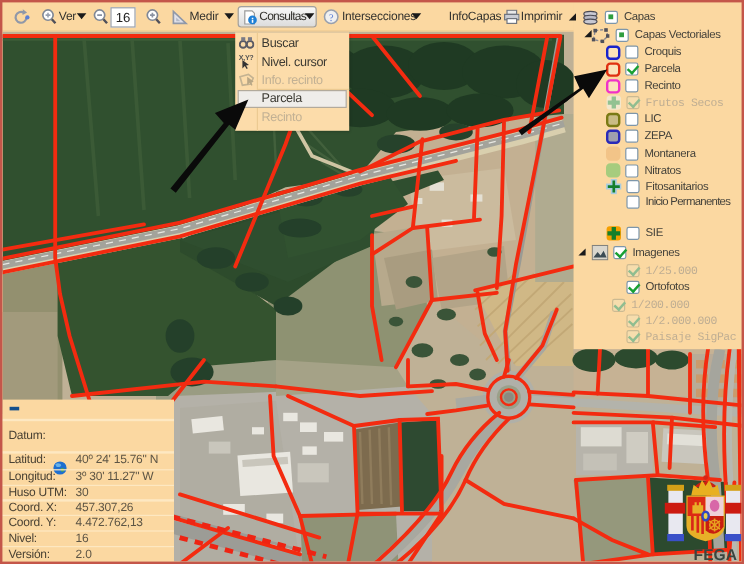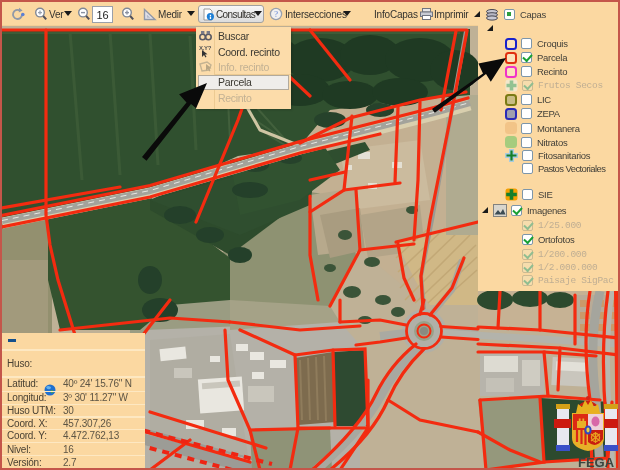--- a/index.html
+++ b/index.html
@@ -388,20 +388,32 @@
 <div class="prow" style="left:7px; top:6px">
 <svg width="14" height="14" viewBox="0 0 14 14">
         <ellipse cx="7" cy="3.6" rx="5.5" ry="2.1" fill="#c8c8d2" stroke="#4a4a55" stroke-width="1"></ellipse>
         <ellipse cx="7" cy="6.8" rx="5.5" ry="2.1" fill="#b8b8c4" stroke="#4a4a55" stroke-width="1"></ellipse>
         <ellipse cx="7" cy="10" rx="5.5" ry="2.1" fill="#c8c8d2" stroke="#4a4a55" stroke-width="1"></ellipse>
       </svg>
 <span class="cb green" style="margin-left:5px"></span>
       <span class="ptxt">Capas</span>
 </div>
 <div class="exp" style="left:9px; top:23px"></div>
+<div class="prow" style="left:15px; top:20.5px">
+<svg width="15" height="13" viewBox="0 0 15 13">
+        <polygon points="3,2.5 12,1.5 13.5,7 9,11.5 1.5,10" fill="none" stroke="#8a8a92" stroke-width="1.2" stroke-dasharray="2.5 1.6"></polygon>
+        <rect x="1.5" y="1" width="3" height="3" fill="#50505a"></rect>
+        <rect x="10.5" y="0.5" width="3" height="3" fill="#50505a"></rect>
+        <rect x="12" y="5.5" width="3" height="3" fill="#50505a"></rect>
+        <rect x="7.5" y="10" width="3" height="3" fill="#50505a"></rect>
+        <rect x="0" y="8.5" width="3" height="3" fill="#50505a"></rect>
+      </svg>
+<span class="cb green" style="margin-left:5px"></span>
+      <span class="ptxt">Capas Vectoriales</span>
+</div>
 <div class="prow" style="left:27px; top:35px">
       <span class="leg" style="border-color:#1822cc"></span>
       <span class="cb" style="margin-left:4px"></span>
       <span class="ptxt">Croquis</span>
     </div>
 <div class="prow" style="left:27px; top:49px">
       <span class="leg" style="border-color:#e03010"></span>
       <span class="cb check" style="margin-left:4px"></span>
       <span class="ptxt">Parcela</span>
     </div>
@@ -440,21 +452,21 @@
     </div>
 <div class="prow" style="left:27px; top:147px">
 <svg width="13" height="13" viewBox="0 0 13 13">
         <path d="M4.7,0.8 h3.6 v3.9 h3.9 v3.6 h-3.9 v3.9 h-3.6 v-3.9 h-3.9 v-3.6 h3.9 Z" fill="#157f2b" stroke="#a8cce0" stroke-width="1.4"></path>
       </svg>
 <span class="cb" style="margin-left:4px"></span>
       <span class="ptxt">Fitosanitarios</span>
     </div>
 <div class="prow" style="left:44px; top:159.5px">
       <span class="cb"></span>
-      <span class="ptxt" style="letter-spacing:-0.6px">Pastos Vectoriales</span>
+      <span class="ptxt" style="letter-spacing:-0.6px">Inicio Permanentes</span>
     </div>
 <div class="prow" style="left:27px; top:185.5px">
 <svg width="13" height="13" viewBox="0 0 13 13">
         <rect x="0.5" y="0.5" width="12" height="12" rx="2.5" fill="#f59f00"></rect>
         <path d="M4.7,1.2 h3.6 v3.5 h3.5 v3.6 h-3.5 v3.5 h-3.6 v-3.5 h-3.5 v-3.6 h3.5 Z" fill="#157f2b"></path>
       </svg>
 <span class="cb" style="margin-left:4px"></span>
       <span class="ptxt">SIE</span>
     </div>
 <div class="exp" style="left:4px; top:205px"></div>
@@ -467,21 +479,21 @@
       <span class="ptxt">Imagenes</span>
     </div>
 <div class="prow" style="left:44px; top:216.5px">
       <span class="cb dis"></span>
       <span class="ptxt grey">1/25.000</span>
     </div>
 <div class="prow" style="left:44px; top:231px">
       <span class="cb check"></span>
       <span class="ptxt">Ortofotos</span>
     </div>
-<div class="prow" style="left:44px; top:245.5px">
+<div class="prow" style="left:32px; top:245.5px">
       <span class="cb dis"></span>
       <span class="ptxt grey">1/200.000</span>
     </div>
 <div class="prow" style="left:44px; top:258.5px">
       <span class="cb dis"></span>
       <span class="ptxt grey">1/2.000.000</span>
     </div>
 <div class="prow" style="left:44px; top:272px">
       <span class="cb dis"></span>
       <span class="ptxt grey">Paisaje SigPac</span>
@@ -497,37 +509,37 @@
         <rect x="7.6" y="1" width="3.4" height="3" fill="#7a7a86"></rect>
       </svg>
 </div>
 <div style="position:absolute; left:22px; top:3px; ">Buscar</div>
 <div style="position:absolute; left:3px; top:17px">
 <svg width="14" height="14" viewBox="0 0 14 14">
         <text x="0" y="6" font-size="6" fill="#555" font-family="Liberation Sans" font-weight="bold">X,Y?</text>
         <path d="M3,6 L3,13 L5,11 L6.5,13.5 L7.5,12.8 L6,10.5 L8.5,10.2 Z" fill="#333"></path>
       </svg>
 </div>
-<div style="position:absolute; left:22px; top:19px; ">Coord. recinto</div>
+<div style="position:absolute; left:22px; top:19px; ">Nivel. cursor</div>
 <div style="position:absolute; left:3px; top:33px">
 <svg width="14" height="13" viewBox="0 0 14 13">
         <polygon points="1,4 8,2 12,5 10,10 3,11" fill="none" stroke="#c4b392" stroke-width="1.4"></polygon>
         <path d="M7,4 L7,11 L9,9 L10.5,11.5 L11.5,10.8 L10,8.5 L12.5,8.2 Z" fill="#b8a684"></path>
       </svg>
 </div>
 <div style="position:absolute; left:22px; top:34px;  color:#c2b194;">Info. recinto</div>
 <div style="position:absolute; left:19px; top:46.5px; width:76px; height:1px; background:#ecca92"></div>
 <div style="position:absolute; left:2px; top:48px; width:91px; height:15px; background:#efedea; border:1px solid #b2aa9c;"></div>
 <div style="position:absolute; left:22px; top:49px; ">Parcela</div>
 <div style="position:absolute; left:22px; top:65px;  color:#c2b194;">Recinto</div>
 </div>
 <div id="infopanel">
 <div style="position:absolute; left:6px; top:6px; width:8px; height:3px; background:#15508c"></div>
 <div style="position:absolute; left:0; top:16px; width:143px; height:1.5px; background:#fde8c2"></div>
-<div style="position:absolute; left:5px; top:25px;">Huso:</div>
+<div style="position:absolute; left:5px; top:25px;">Datum:</div>
 <div style="position:absolute; left:0; top:43px; width:143px; height:1.5px; background:#fde8c2"></div>
 <div style="position:absolute; left:5px; top:45px;">Latitud:</div>
 <div style="position:absolute; left:61px; top:45px; color:#5d5545;">40º 24' 15.76" N</div>
 <svg width="12" height="12" viewBox="0 0 12 12" style="position:absolute; left:42px; top:51px">
       <circle cx="6" cy="6" r="5.5" fill="#1e6fd0"></circle>
       <path d="M2,3 Q4,1.5 6,2.5 Q8,3.5 6,5 Q3,6 2,3 Z" fill="#69b2e8"></path>
       <path d="M7,6 Q9.5,5.5 10,7.5 Q9,10 7,9 Q6,7.5 7,6 Z" fill="#4a9f5a"></path>
     </svg>
 <div style="position:absolute; left:0; top:57.5px; width:143px; height:1.5px; background:#fde8c2"></div>
 <div style="position:absolute; left:5px; top:59px;">Longitud:</div>
@@ -539,21 +551,21 @@
 <div style="position:absolute; left:5px; top:84.5px;">Coord. X:</div>
 <div style="position:absolute; left:61px; top:84.5px; color:#5d5545;">457.307,26</div>
 <div style="position:absolute; left:0; top:95.5px; width:143px; height:1.5px; background:#fde8c2"></div>
 <div style="position:absolute; left:5px; top:97px;">Coord. Y:</div>
 <div style="position:absolute; left:61px; top:97px; color:#5d5545;">4.472.762,13</div>
 <div style="position:absolute; left:0; top:108.5px; width:143px; height:1.5px; background:#fde8c2"></div>
 <div style="position:absolute; left:5px; top:110.5px;">Nivel:</div>
 <div style="position:absolute; left:61px; top:110.5px; color:#5d5545;">16</div>
 <div style="position:absolute; left:0; top:121.5px; width:143px; height:1.5px; background:#fde8c2"></div>
 <div style="position:absolute; left:5px; top:123.5px;">Versión:</div>
-<div style="position:absolute; left:61px; top:123.5px; color:#5d5545;">2.7</div>
+<div style="position:absolute; left:61px; top:123.5px; color:#5d5545;">2.0</div>
 </div>
 <svg id="arrows" width="620" height="470" viewBox="0 0 620 470">
 <g fill="#0a0a0a">
 <path d="M142,157 L186.5,102.5 L179.1,94.2 L207,83 L196.1,108.2 L191,103.9 L146.5,160.7 Z"></path>
 <path d="M432,109 L483,73.5 L478.4,63.6 L506,58 L490.8,81.8 L486,74 L434.8,112.8 Z"></path>
 </g>
 </svg>
 <div id="frame"></div>
 
 </body></html>

